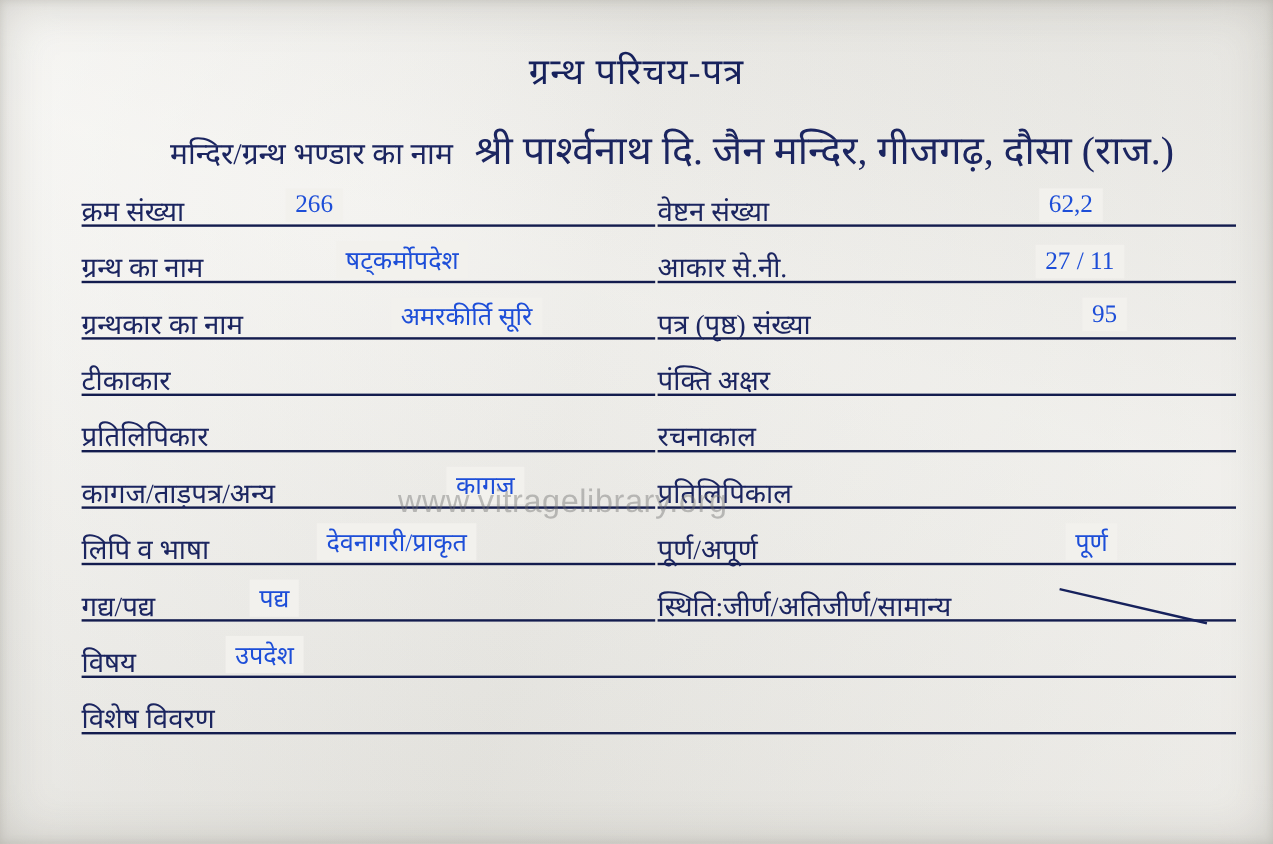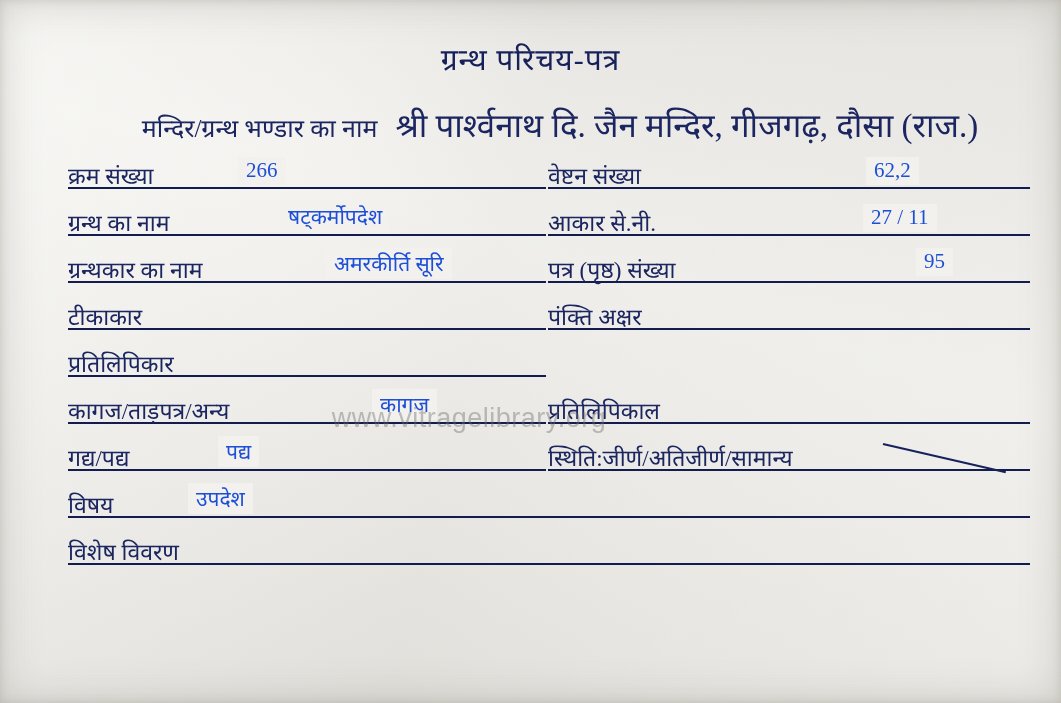--- a/index.html
+++ b/index.html
@@ -183,21 +183,21 @@
 
     <div class="row">
       <div class="cell left">
         <span class="label">ग्रन्थकार का नाम</span>
         <span class="rule"></span>
         <span class="value" style="left:240px;margin-left:18px;">अमरकीर्ति सूरि</span>
       </div>
       <div class="cell right">
         <span class="label">पत्र (पृष्ठ) संख्या</span>
         <span class="rule"></span>
-        <span class="value" style="left:368px; bottom:20px;">95</span>
+        <span class="value" style="left:354px; bottom:20px;">95</span>
       </div>
     </div>
 
     <div class="row">
       <div class="cell left">
         <span class="label">टीकाकार</span>
         <span class="rule"></span>
         <span class="value plain" style="left:200px;"></span>
       </div>
       <div class="cell right">
@@ -206,41 +206,58 @@
         <span class="value plain" style="left:300px;"></span>
       </div>
     </div>
 
     <div class="row">
       <div class="cell left">
         <span class="label">प्रतिलिपिकार</span>
         <span class="rule"></span>
         <span class="value plain" style="left:230px;"></span>
       </div>
+      <div class="cell right">
+        <span class="label">रचनाकाल</span>
+        <span class="rule"></span>
+        <span class="value plain" style="left:300px;"></span>
+      </div>
     </div>
 
     <div class="row">
       <div class="cell left">
         <span class="label">कागज/ताड़पत्र/अन्य</span>
         <span class="rule"></span>
         <span class="value" style="left:304px;">कागज</span>
       </div>
       <div class="cell right">
         <span class="label">प्रतिलिपिकाल</span>
         <span class="rule"></span>
         <span class="value plain" style="left:320px;"></span>
       </div>
     </div>
 
+    <div class="row">
+      <div class="cell left">
+        <span class="label">लिपि व भाषा</span>
+        <span class="rule"></span>
+        <span class="value" style="left:196px;">देवनागरी/प्राकृत</span>
+      </div>
+      <div class="cell right">
+        <span class="label">पूर्ण/अपूर्ण</span>
+        <span class="rule"></span>
+        <span class="value" style="left:340px;">पूर्ण</span>
+      </div>
+    </div>
 
     <div class="row">
       <div class="cell left">
         <span class="label">गद्य/पद्य</span>
         <span class="rule"></span>
-        <span class="value" style="left:150px;">पद्य</span>
+        <span class="value" style="left:140px;">पद्य</span>
       </div>
       <div class="cell right">
         <span class="label">स्थिति:जीर्ण/अतिजीर्ण/सामान्य</span>
         <span class="rule"></span>
         <span class="strike" style="left:335px; top:6px; width:126px; transform: rotate(13deg);"></span>
       </div>
     </div>
 
     <div class="row">
       <div class="cell full">

